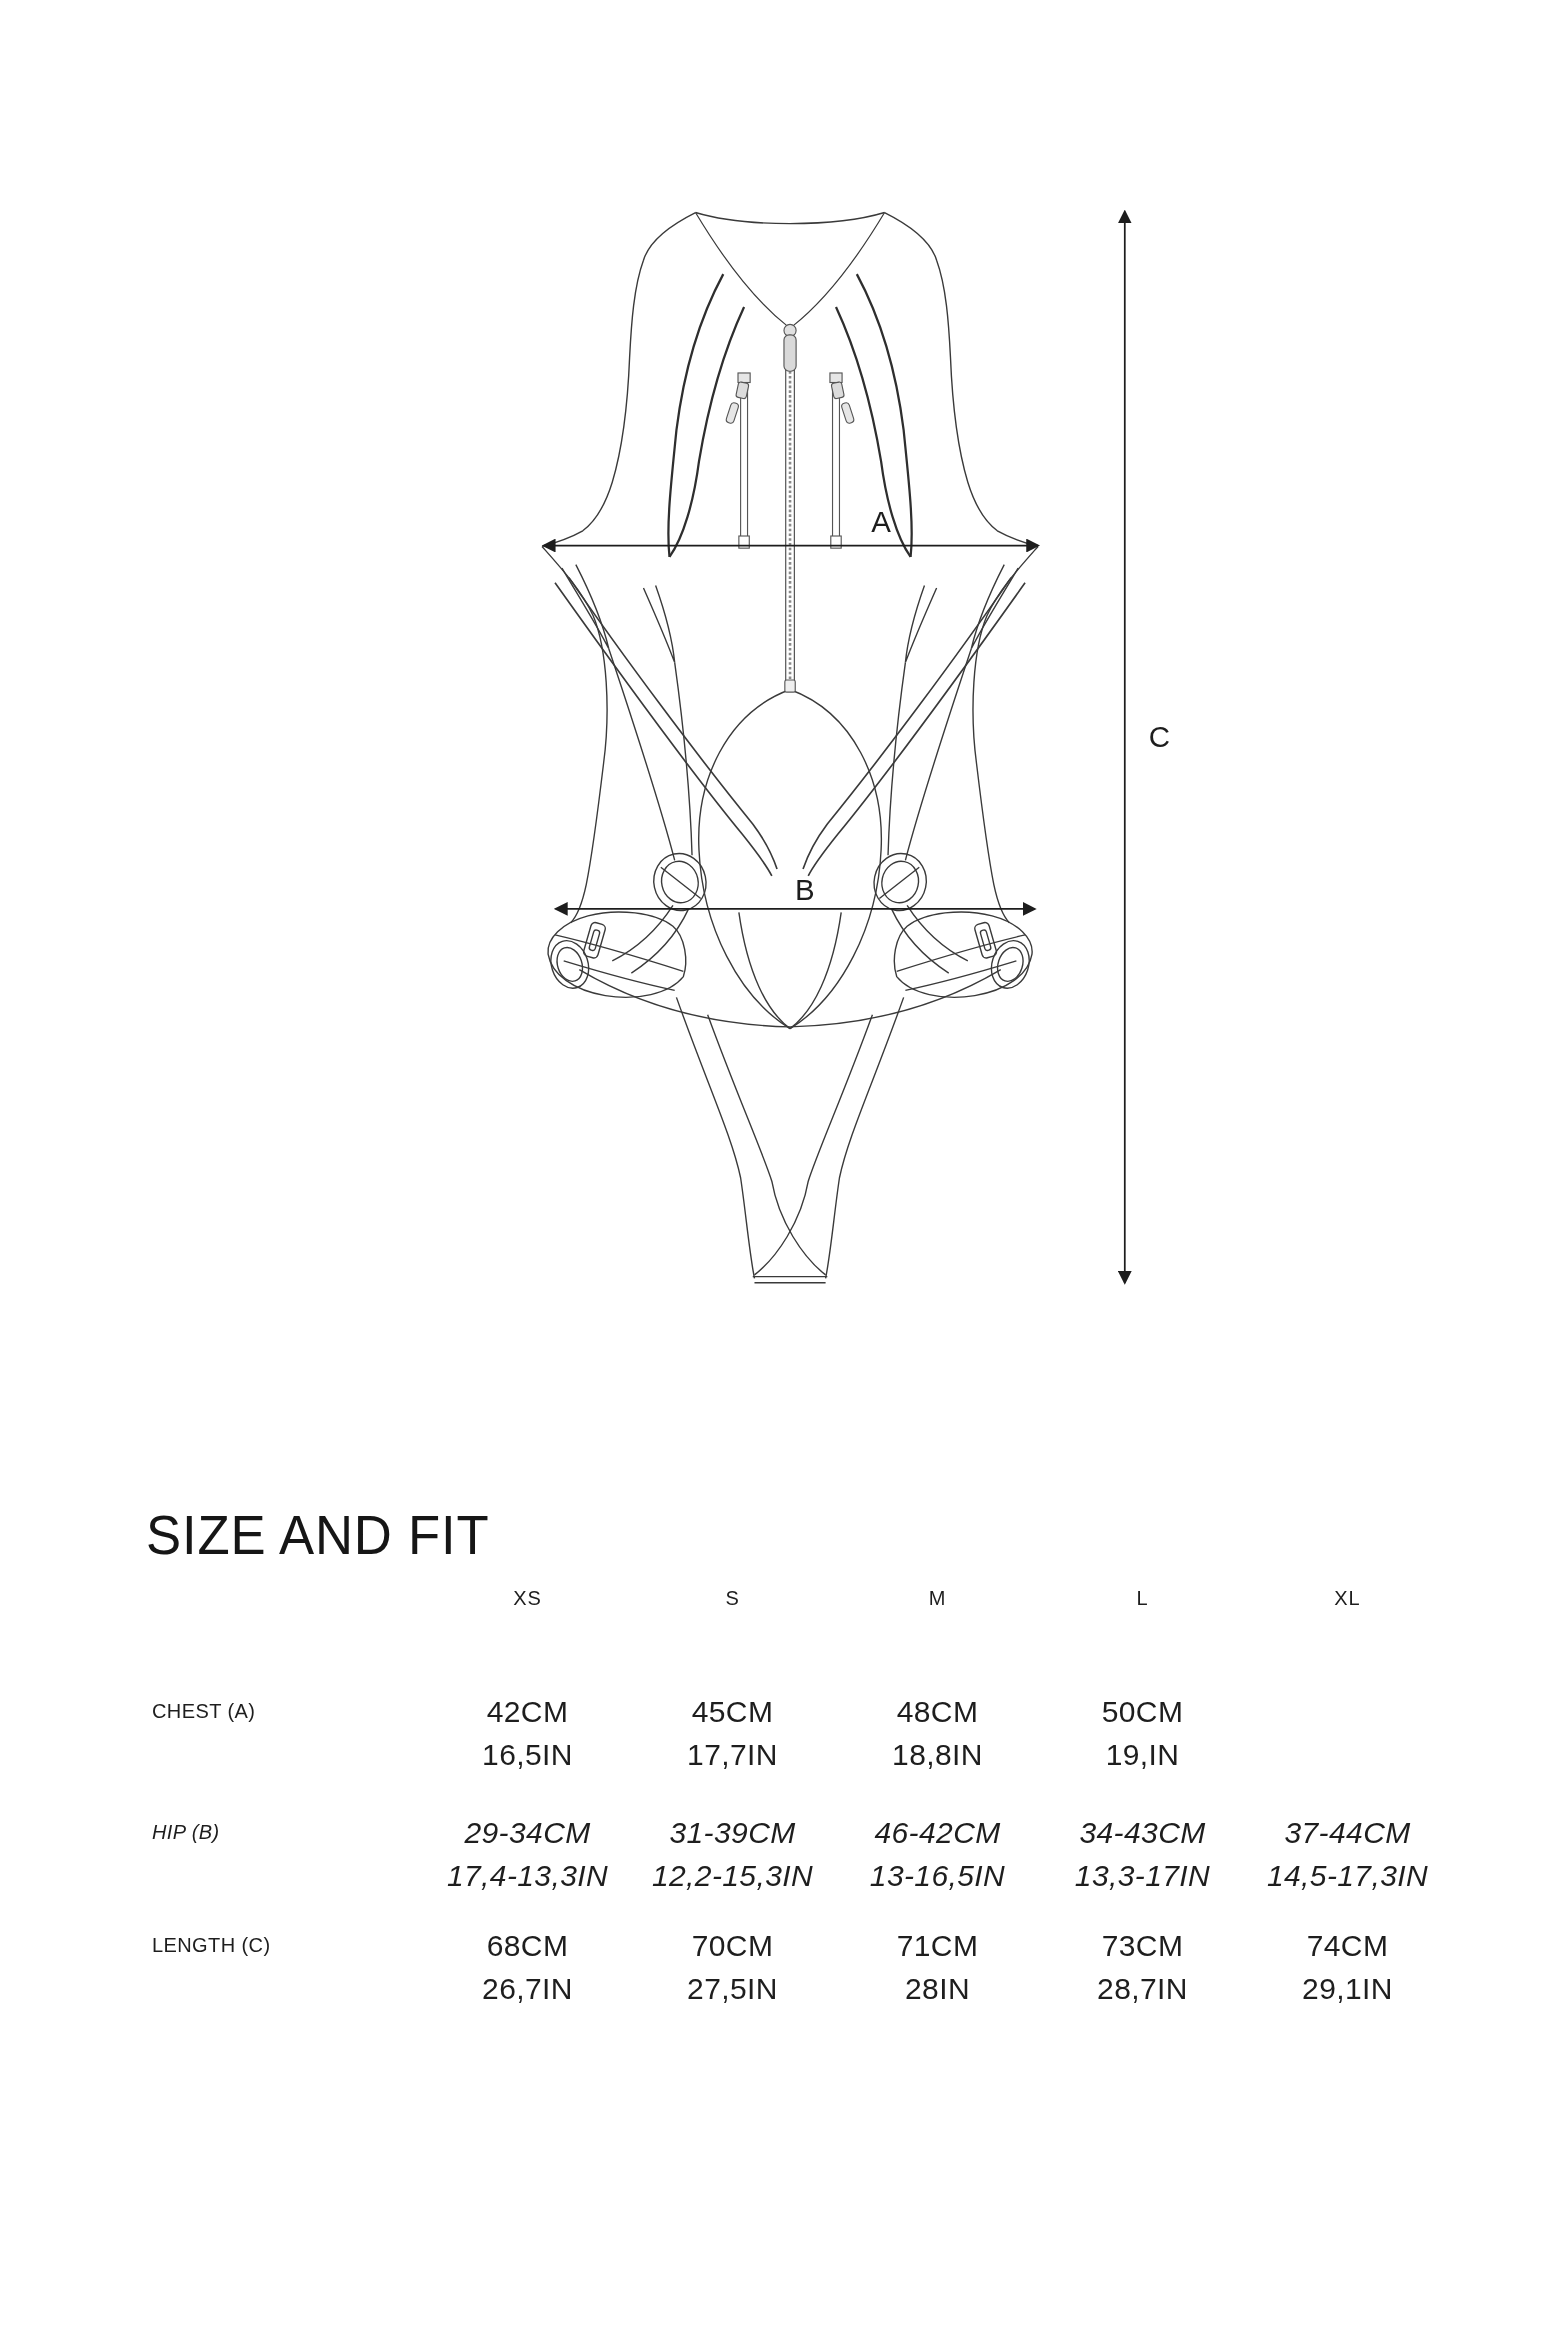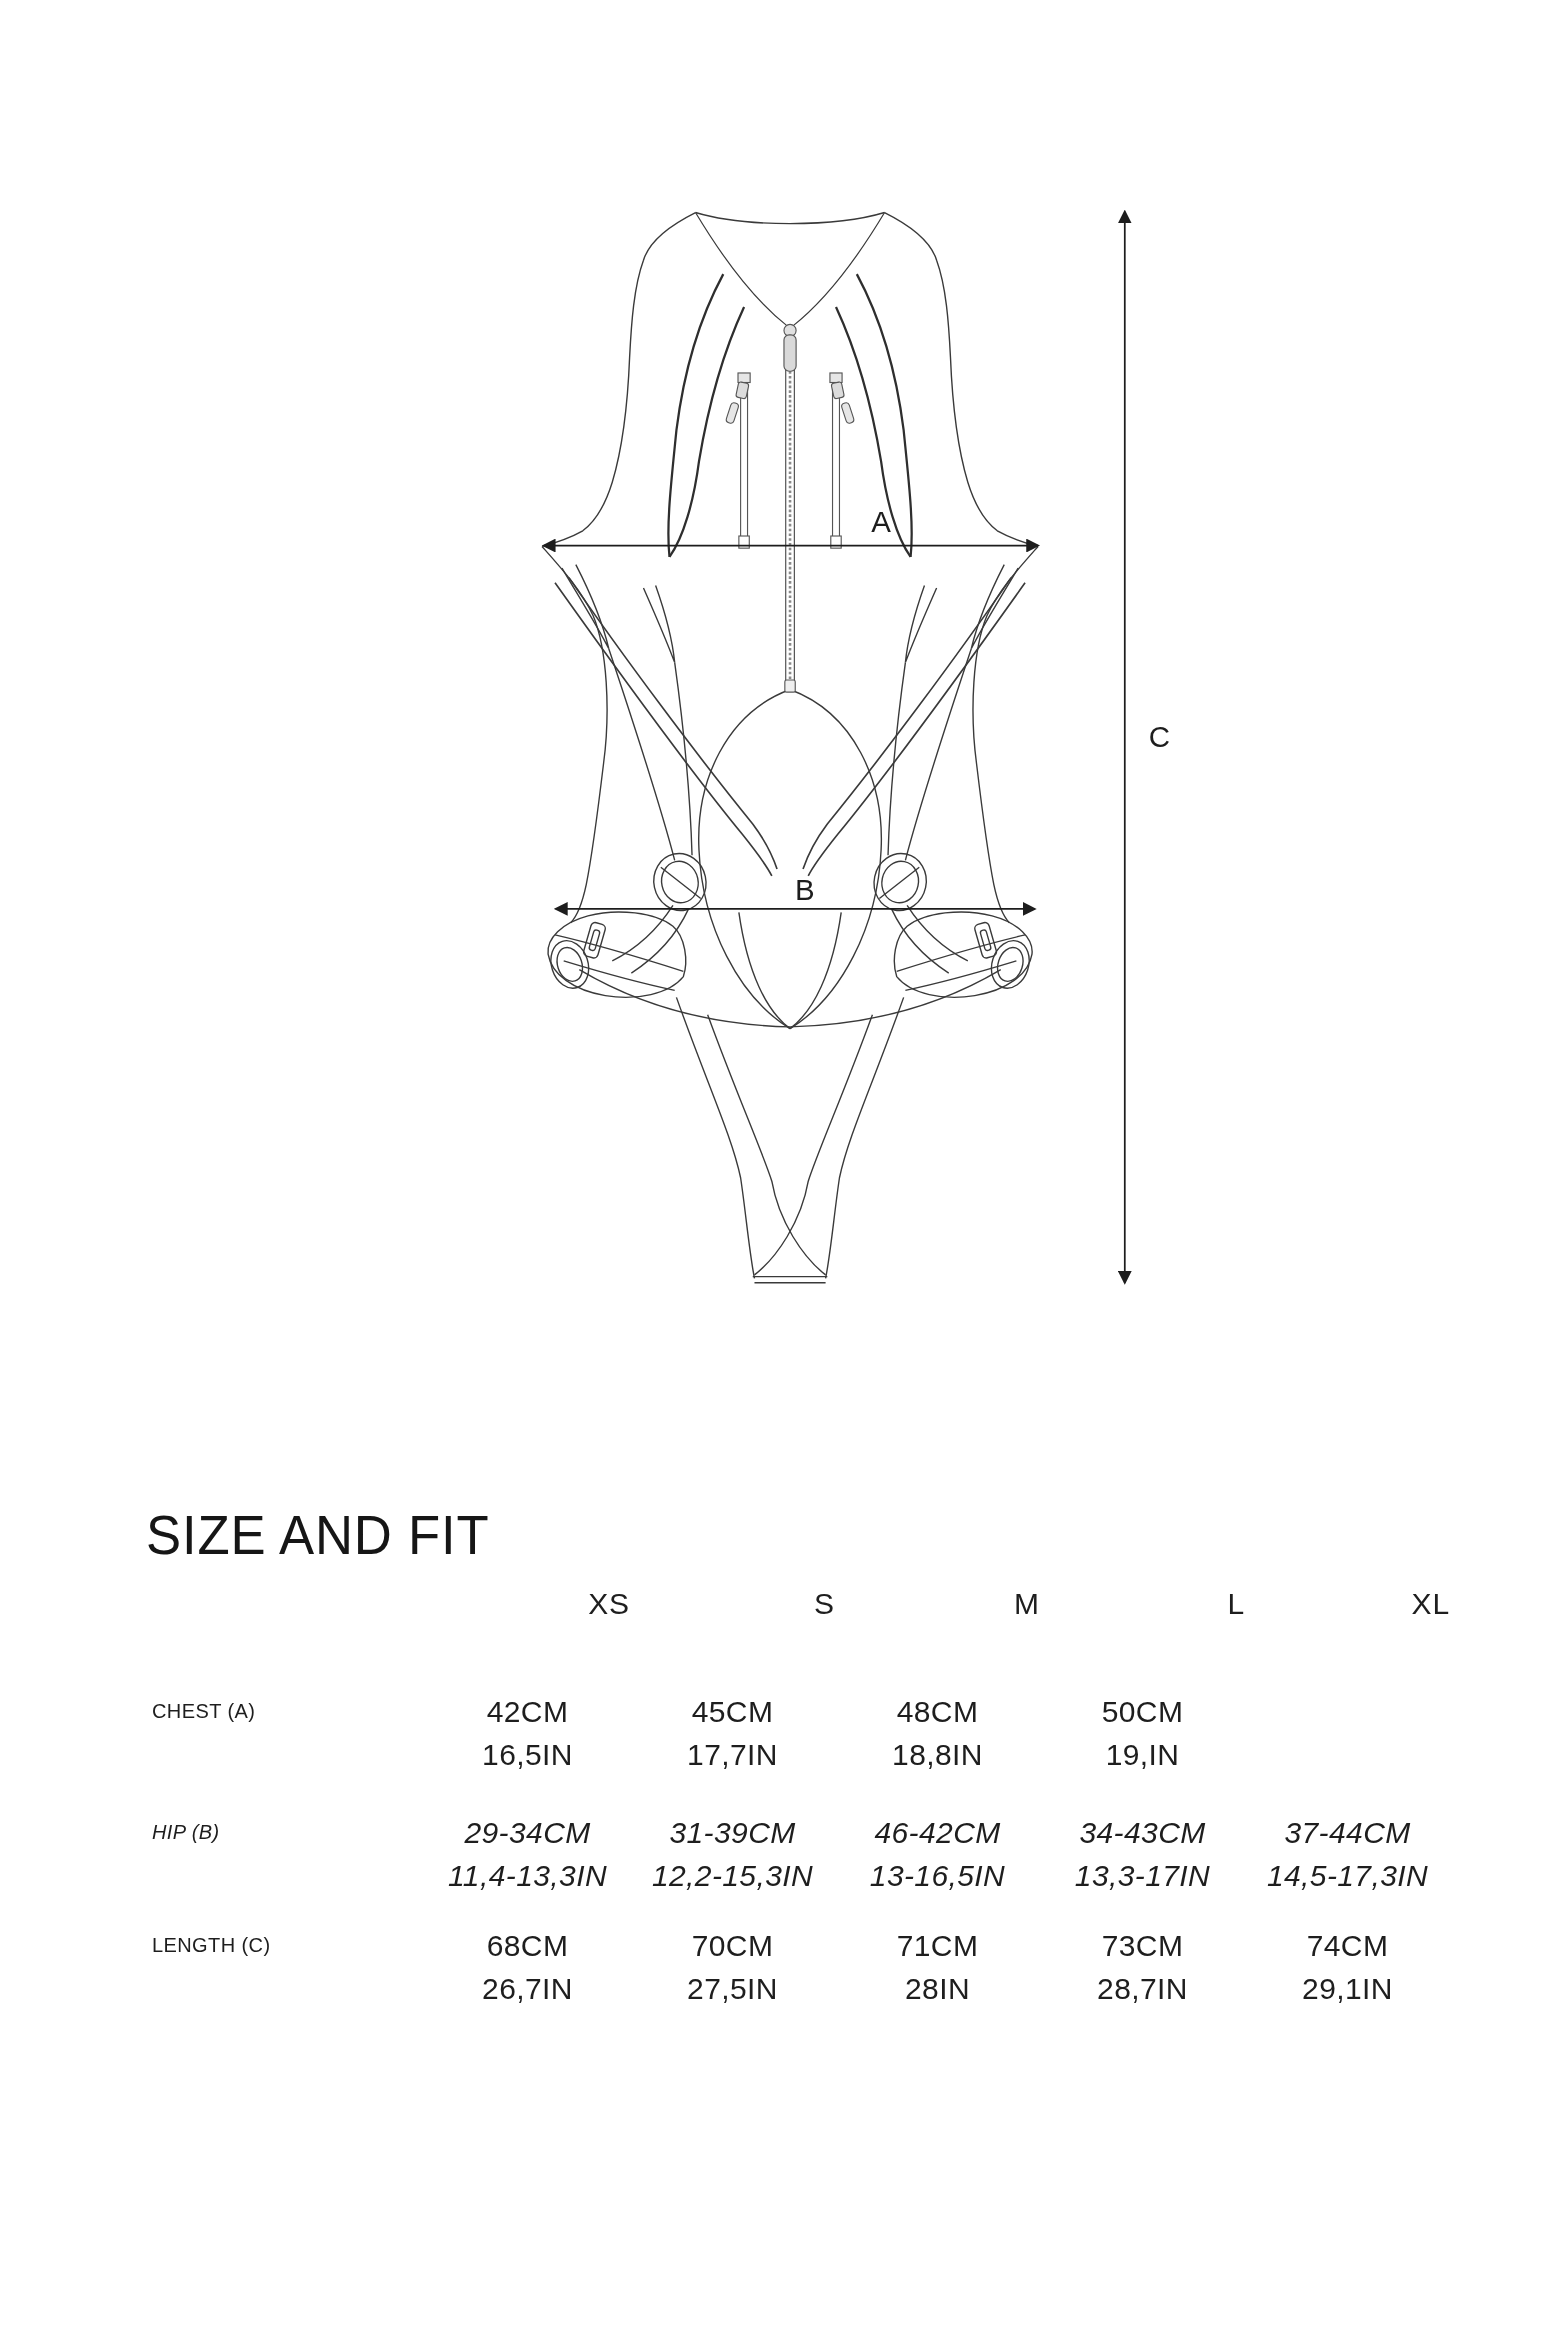--- a/index.html
+++ b/index.html
@@ -13,21 +13,21 @@
     position:absolute; left:146px; top:1502px;
     font-size:56px; font-weight:400; letter-spacing:0.9px; color:#161616;
     transform:scaleX(0.94); transform-origin:left center; white-space:nowrap;
   }
   .trow {
     position:absolute; left:130px; width:1318px;
     display:grid; grid-template-columns:295px repeat(5,205px);
   }
   .trow div { text-align:center; }
   .thead-row { top:1587px; }
-  .thead-row .size-name { font-size:30px; letter-spacing:0.9px;text-align:right; }
+  .thead-row .size-name { font-size:20px; letter-spacing:0.9px; }
   .row-chest  { top:1690px; }
   .row-hip    { top:1811px;font-style:italic; }
   .row-length { top:1924px; }
   .row-label {
     text-align:left !important; padding-left:22px;
     font-size:20px; letter-spacing:0.4px; line-height:43px; white-space:nowrap;
   }
   .cell { font-size:30px; letter-spacing:0.4px; line-height:43px; }
   .cell .cm, .cell .in { display:block; }
 </style>
@@ -127,21 +127,21 @@
     <div class="cell">
       <span class="cm">50CM</span>
       <span class="in">19,IN</span>
     </div>
   </div>
 
   <div class="trow row-hip">
     <div class="row-label">HIP (B)</div>
     <div class="cell">
       <span class="cm">29-34CM</span>
-      <span class="in">11,4-13,3IN</span>
+      <span class="in">17,4-13,3IN</span>
     </div>
     <div class="cell">
       <span class="cm">31-39CM</span>
       <span class="in">12,2-15,3IN</span>
     </div>
     <div class="cell">
       <span class="cm">46-42CM</span>
       <span class="in">13-16,5IN</span>
     </div>
     <div class="cell">

